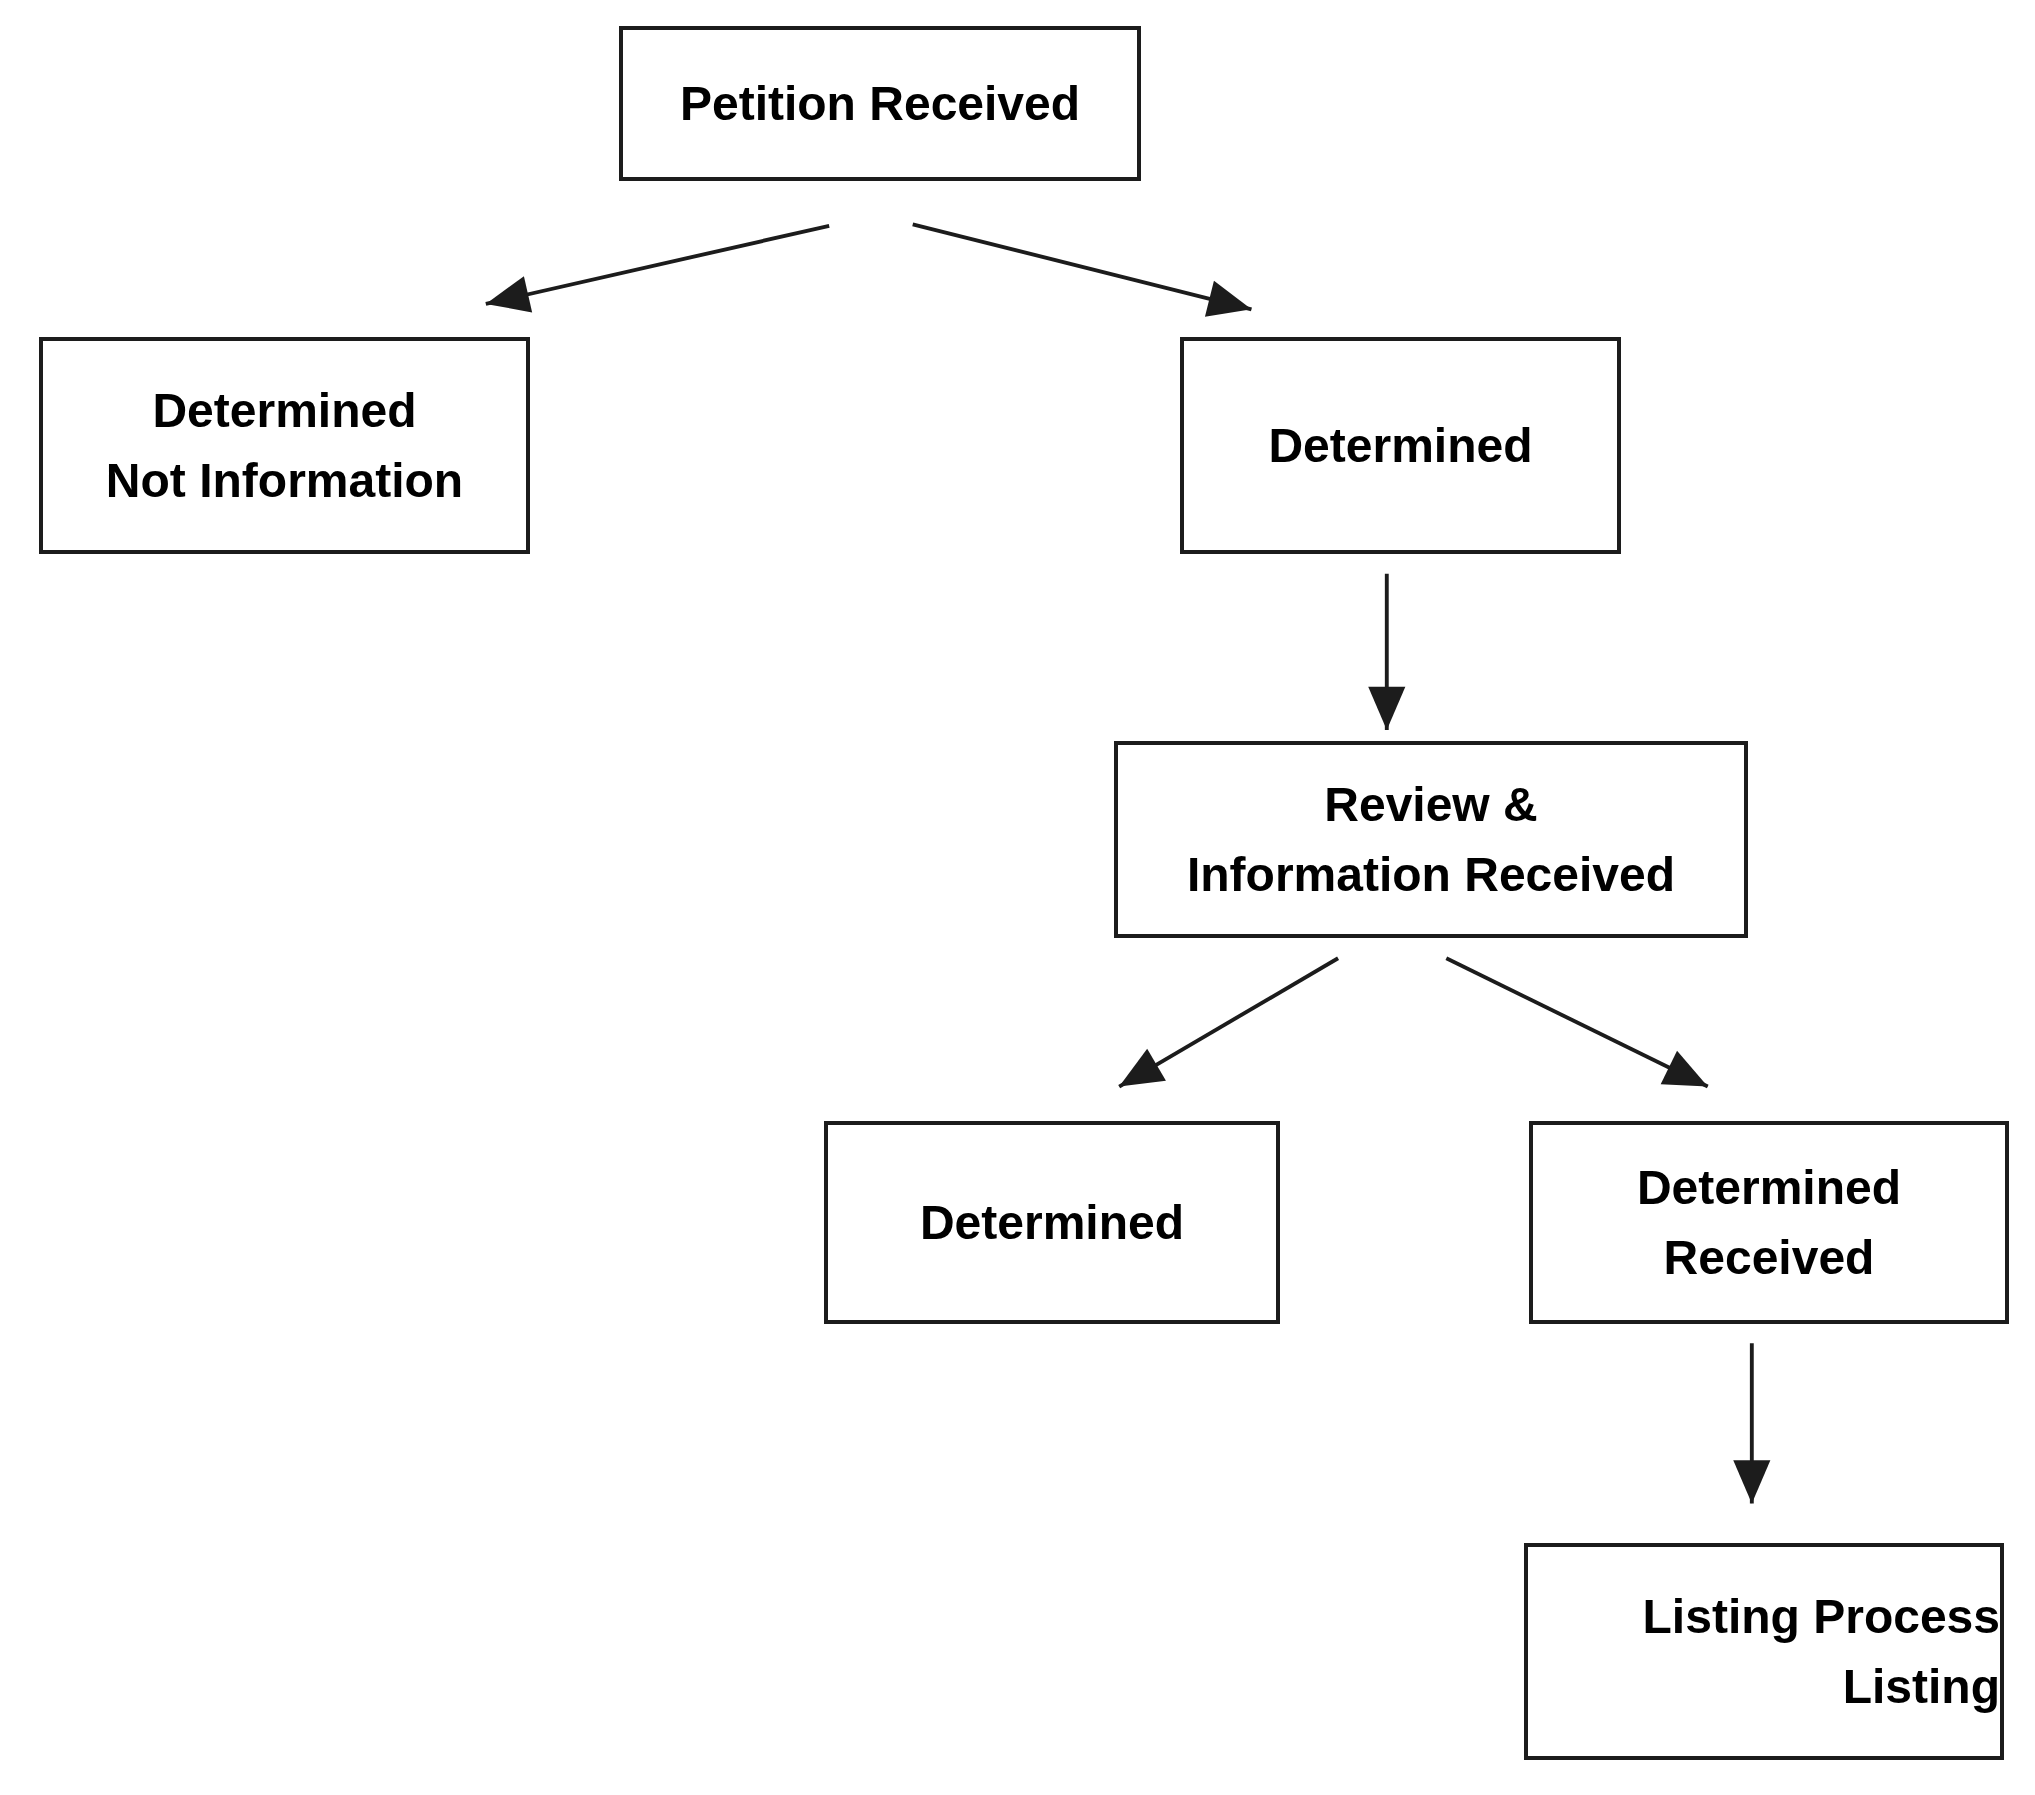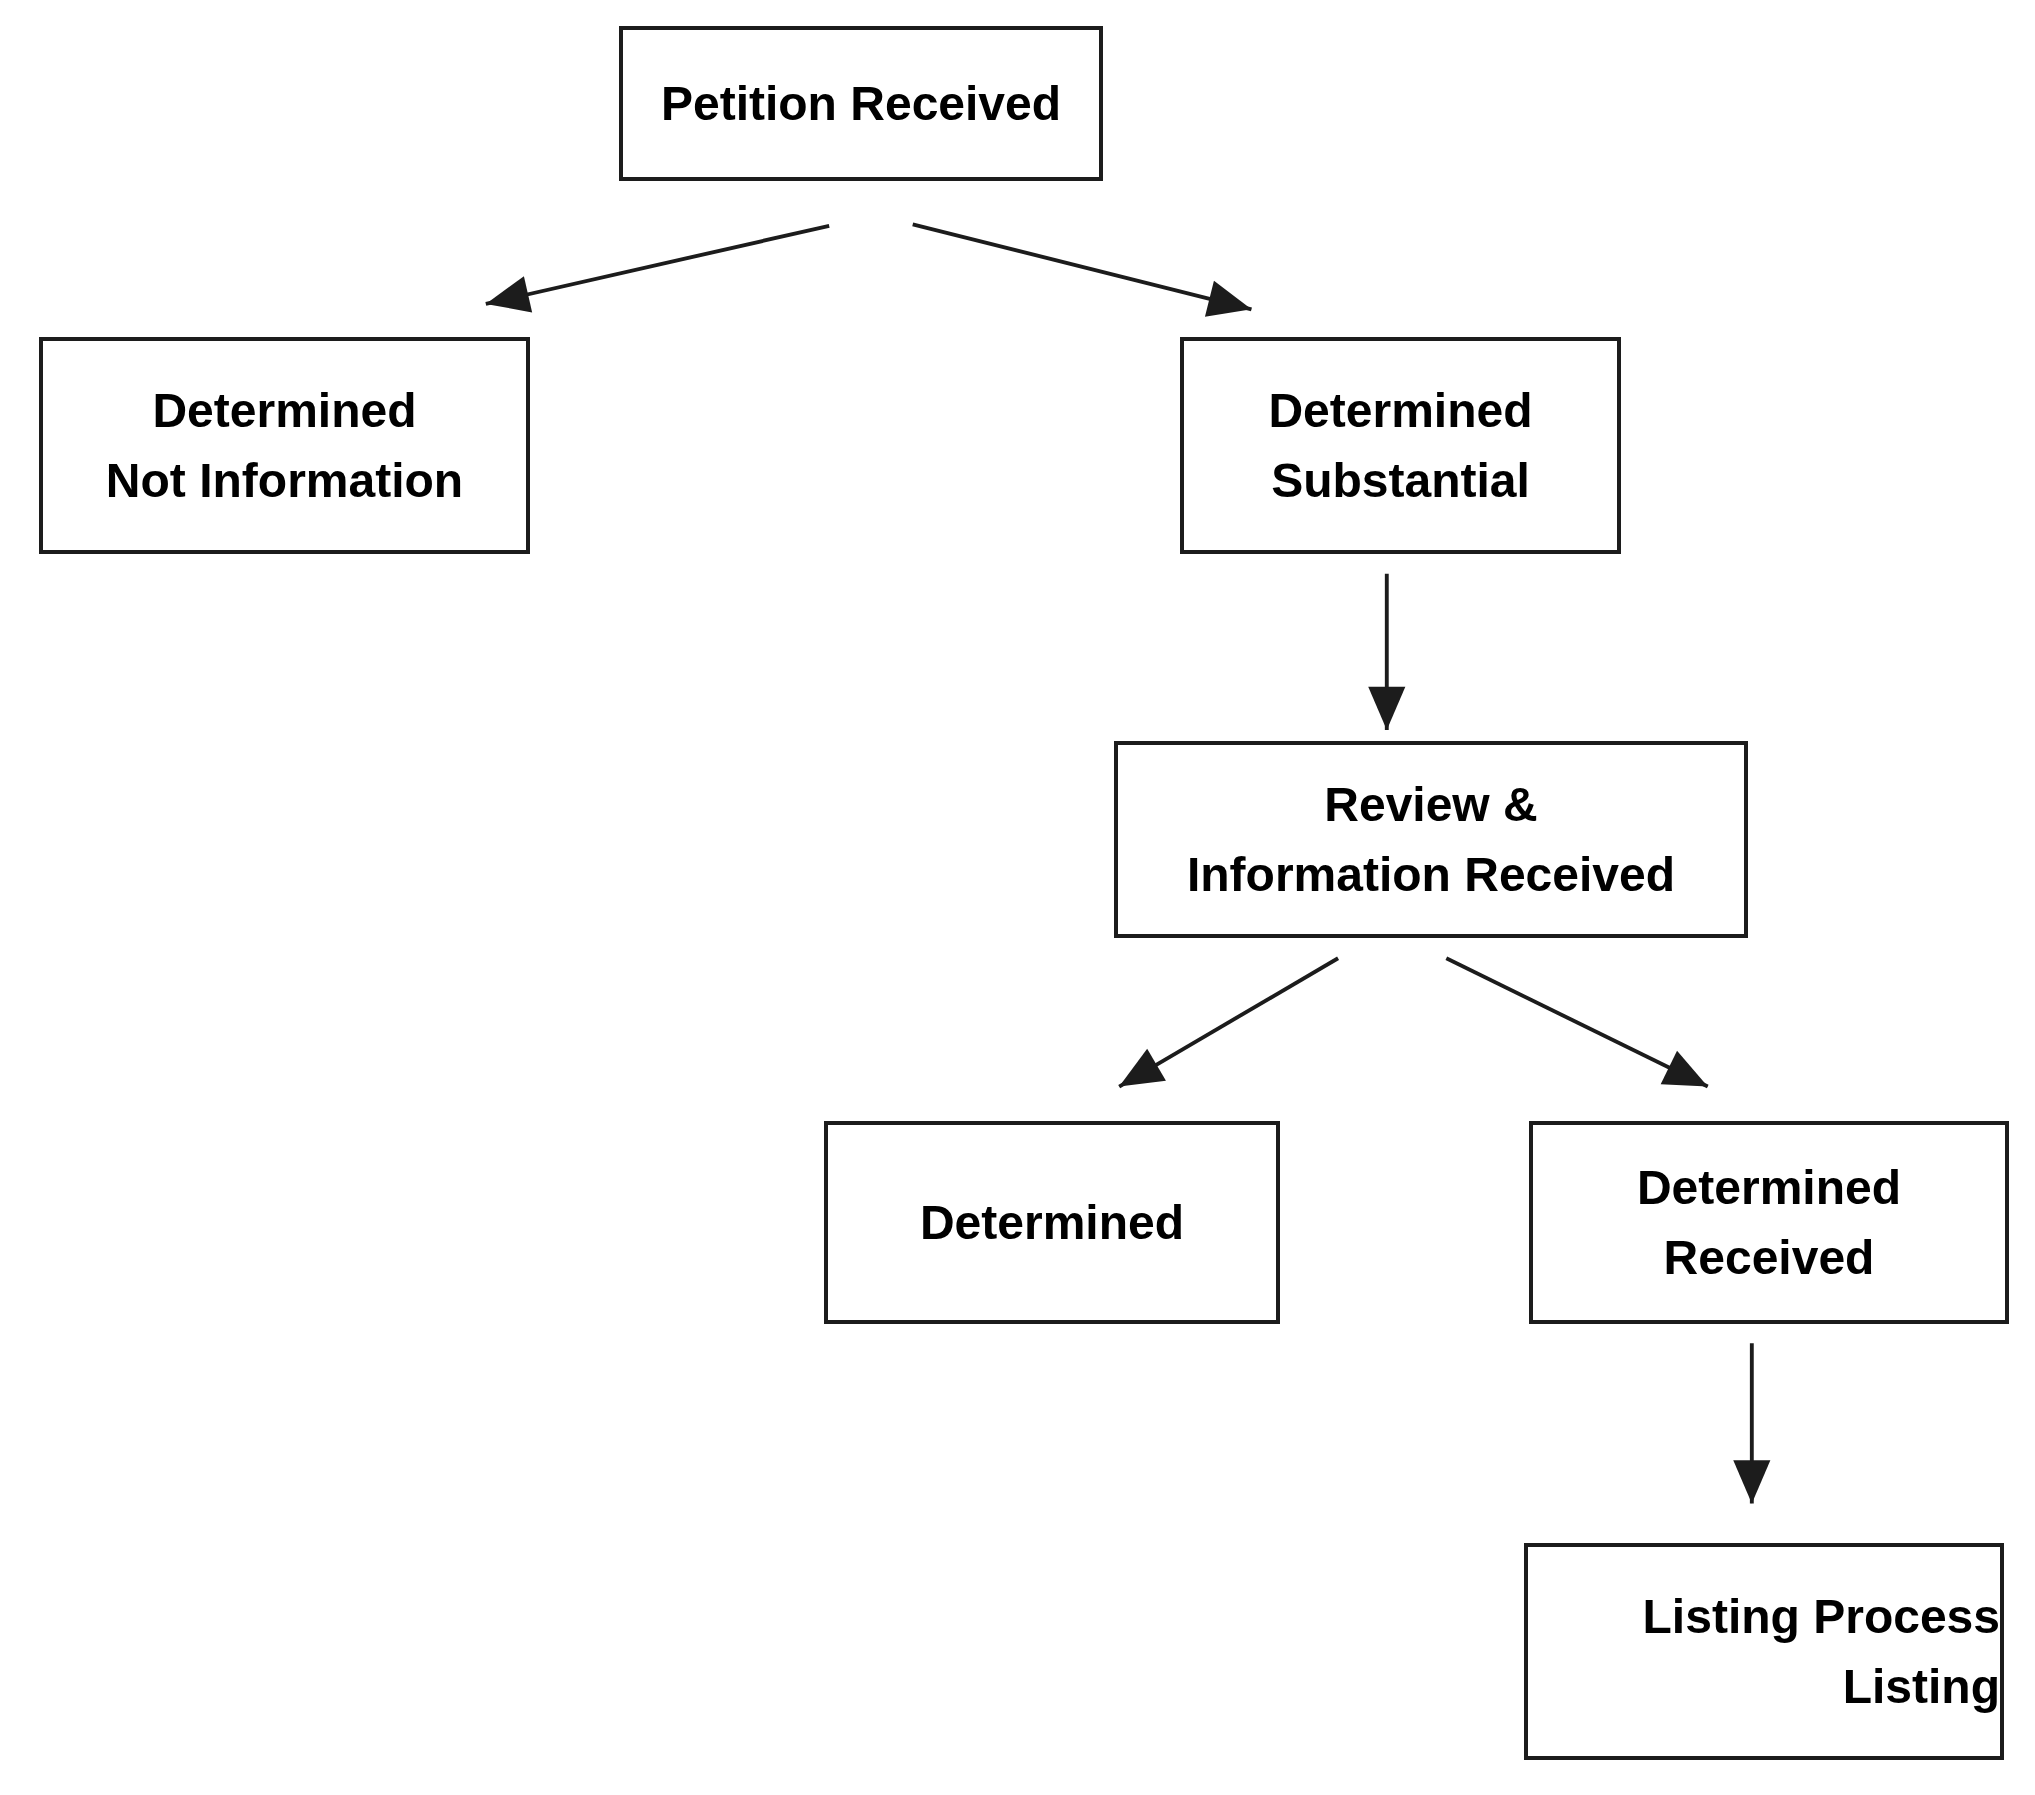--- a/index.html
+++ b/index.html
@@ -34,21 +34,21 @@
     color: #000000;
     font-family: "Liberation Sans", sans-serif;
     font-weight: 700;
     font-size: 48px;
     line-height: 1.44;
     text-align: center;
     white-space: nowrap;
   }
   .node span { display: block; }
 
-  #n-petition       { left: 619px;  top: 26px;   width: 484px; height: 155px; }
+  #n-petition       { left: 619px;  top: 26px;   width: 522px; height: 155px; }
   #n-not-substantial{ left: 39px;   top: 337px;  width: 491px; height: 217px; }
   #n-substantial    { left: 1180px; top: 337px;  width: 441px; height: 217px; }
   #n-review         { left: 1114px; top: 741px;  width: 634px; height: 197px; }
   #n-not-warranted  { left: 824px; top: 1121px; width: 456px; height: 203px; }
   #n-warranted      { left: 1529px; top: 1121px; width: 480px; height: 203px; }
   #n-listing        { left: 1524px; top: 1543px; width: 480px; height: 217px; align-items: flex-end; }
 
   .edge {
     stroke: #1c1c1c;
     stroke-width: 5;
@@ -90,21 +90,20 @@
     <span>Petition Received</span>
   </div>
 
   <div class="node" id="n-not-substantial">
     <span>Determined</span>
     <span>Not Information</span>
   </div>
 
   <div class="node" id="n-substantial">
     <span>Determined</span>
-    <span>Substantial</span>
   </div>
 
   <div class="node" id="n-review">
     <span>Review &amp;</span>
     <span>Information Received</span>
   </div>
 
   <div class="node" id="n-not-warranted">
     <span>Determined</span>
   </div>

